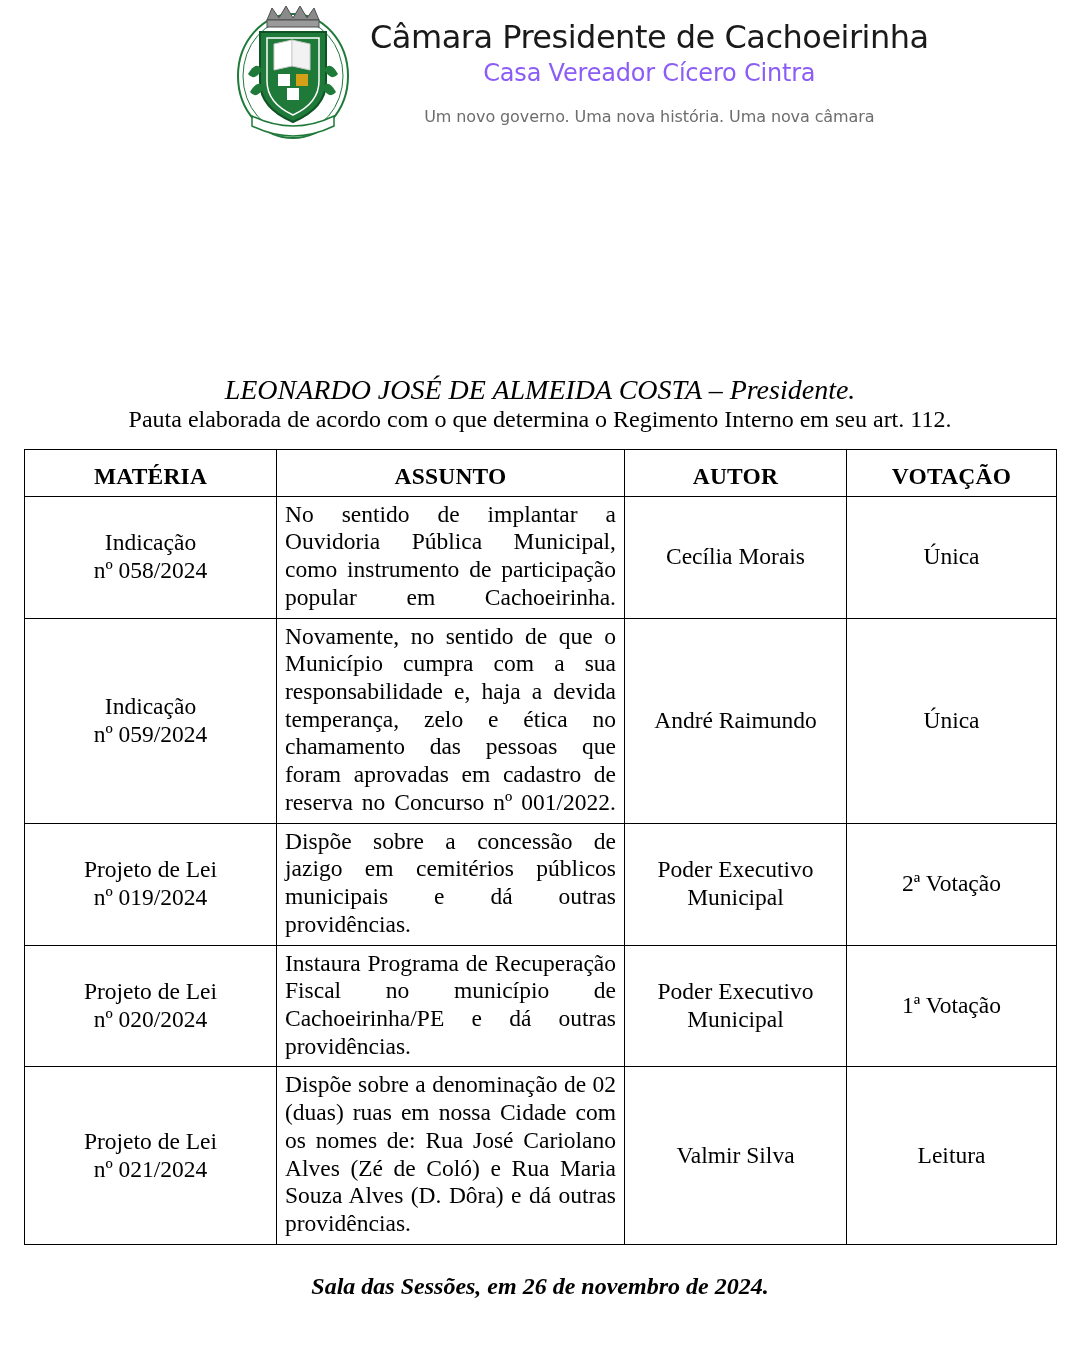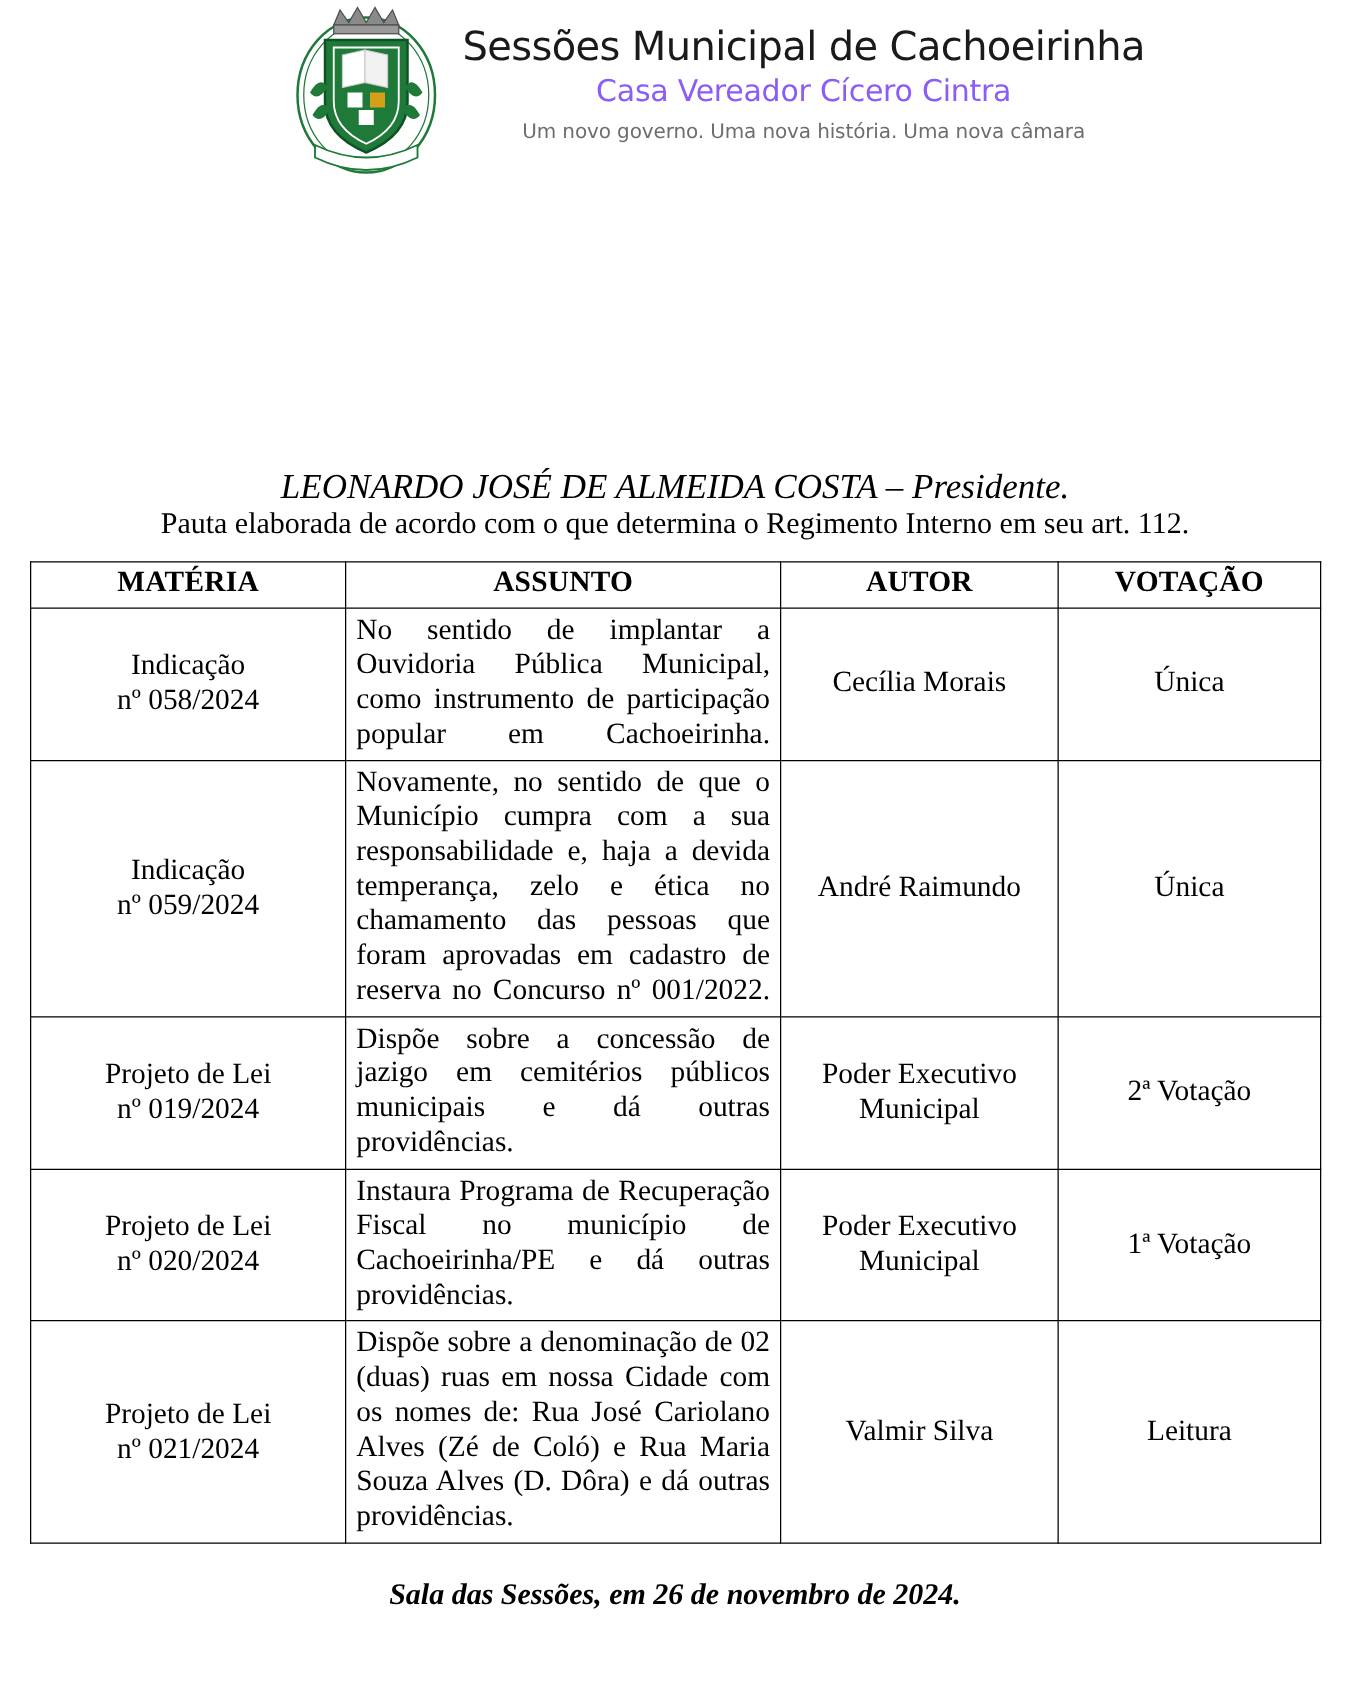--- a/index.html
+++ b/index.html
@@ -53,21 +53,21 @@
     color: #8b5cf6;
     text-align: center;
     margin-top: 4px;
     letter-spacing: -0.2px;
   }
   .header-slogan {
     font-family: "DejaVu Sans", sans-serif;
     font-size: 16px;
     color: #6d6d6d;
     text-align: center;
-    margin-top: 8px;
+    margin-top: 20px;
     letter-spacing: -0.1px;
   }
 
   
   .doc-body {
     padding: 0 24px;
     box-sizing: border-box;
   }
   .spacer-top { height: 186px; }
 
@@ -97,21 +97,21 @@
   }
   table.pauta th, table.pauta td {
     border: 1px solid #000000;
     vertical-align: middle;
     font-size: 23.5px;
     line-height: 1.18;
   }
   table.pauta th {
     text-align: center;
     font-weight: bold;
-    padding: 3px 4px 5px 4px;
+    padding: 13px 4px 5px 4px;
     letter-spacing: 0.2px;
   }
   col.c-materia  { width: 252px; }
   col.c-assunto  { width: 348px; }
   col.c-autor    { width: 222px; }
   col.c-votacao  { width: 210px; }
 
   td.materia {
     text-align: center;
     font-weight: normal;
@@ -164,21 +164,21 @@
         <path d="M18 112 Q59 132 100 112 L100 122 Q59 142 18 122 Z" fill="#ffffff" stroke="#1f7a3a" stroke-width="1.5"></path>
 
         <path d="M14 70 q8 -14 14 -4 q-8 12 -14 4 Z" fill="#1f7a3a"></path>
         <path d="M104 70 q-8 -14 -14 -4 q8 12 14 4 Z" fill="#1f7a3a"></path>
         <path d="M16 88 q8 -14 14 -4 q-8 12 -14 4 Z" fill="#1f7a3a"></path>
         <path d="M102 88 q-8 -14 -14 -4 q8 12 14 4 Z" fill="#1f7a3a"></path>
       </svg>
     </div>
   </div>
   <div class="header-text">
-    <div class="header-title">Sessões Municipal de Cachoeirinha</div>
+    <div class="header-title">Câmara Presidente de Cachoeirinha</div>
     <div class="header-sub">Casa Vereador Cícero Cintra</div>
     <div class="header-slogan">Um novo governo. Uma nova história. Uma nova câmara</div>
   </div>
 </div>
 
 <div class="doc-body">
   <div class="spacer-top"></div>
 
   <div class="doc-president">LEONARDO JOSÉ DE ALMEIDA COSTA – Presidente.</div>
   <div class="doc-note">Pauta elaborada de acordo com o que determina o Regimento Interno em seu art. 112.</div>

